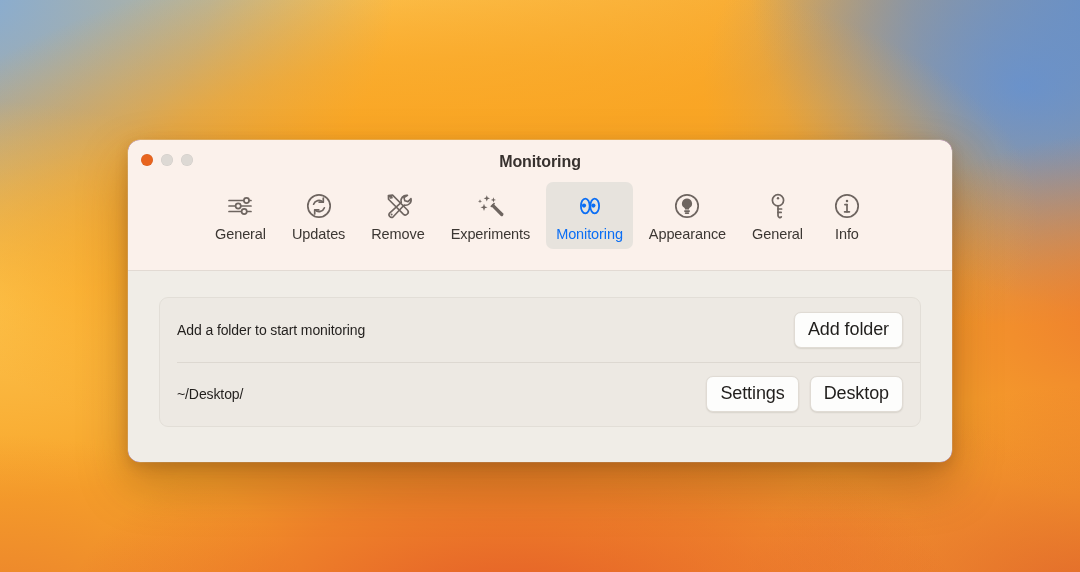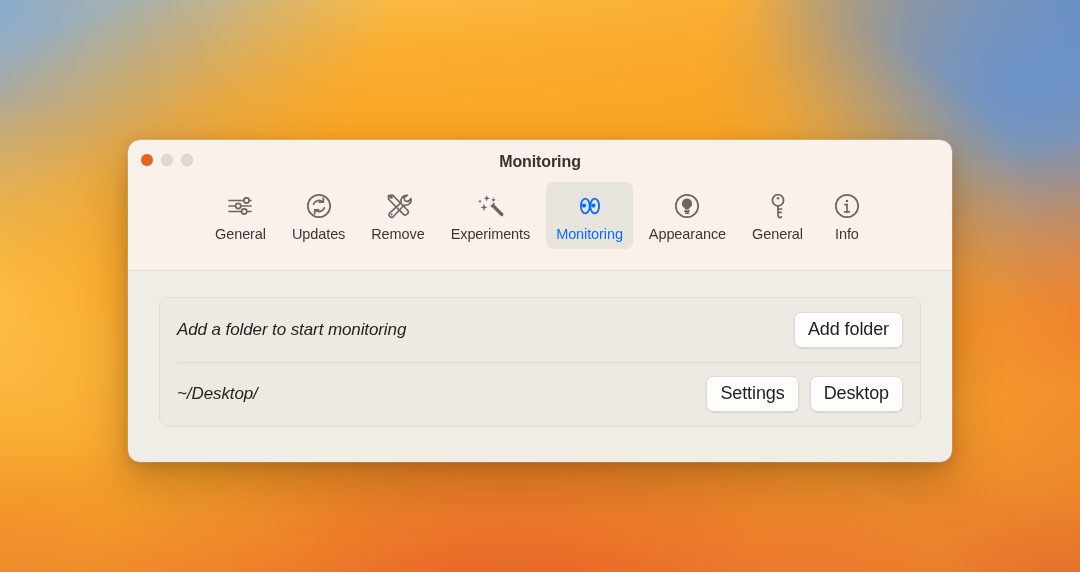--- a/index.html
+++ b/index.html
@@ -173,24 +173,23 @@
     content: "";
     position: absolute;
     left: 17px;
     right: 0;
     top: 0;
     height: 1px;
     background: #DDD8D1;
   }
 
   .row-label {
-    font-size: 17px;
+    font-size: 14px;
     color: #221F1D;
     letter-spacing: -0.1px;
-    font-style: italic;
   }
 
   .row-actions { display: flex; gap: 11px; }
 
   .btn {
     background: #FDFDFC;
     border: 1px solid #E0DBD4;
     border-radius: 7px;
     padding: 6px 13px 7px 13px;
     font-family: "Liberation Sans", sans-serif;

